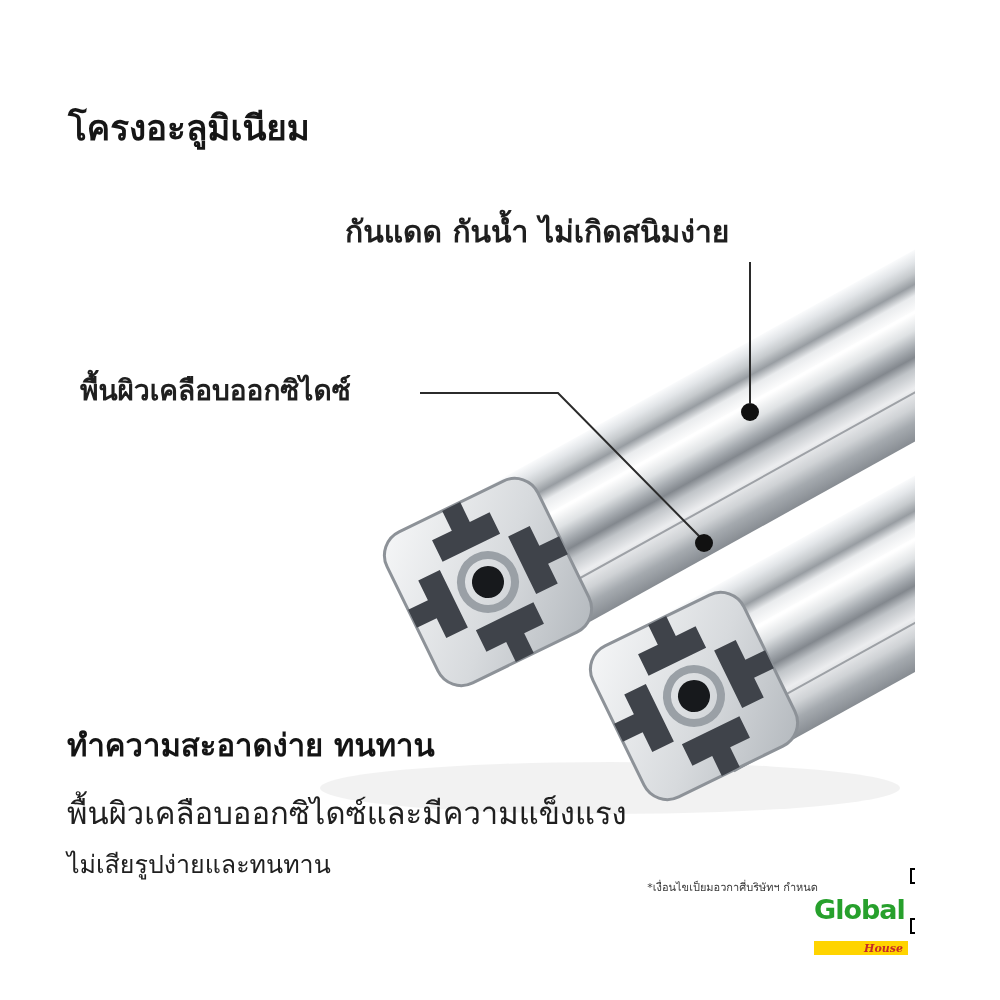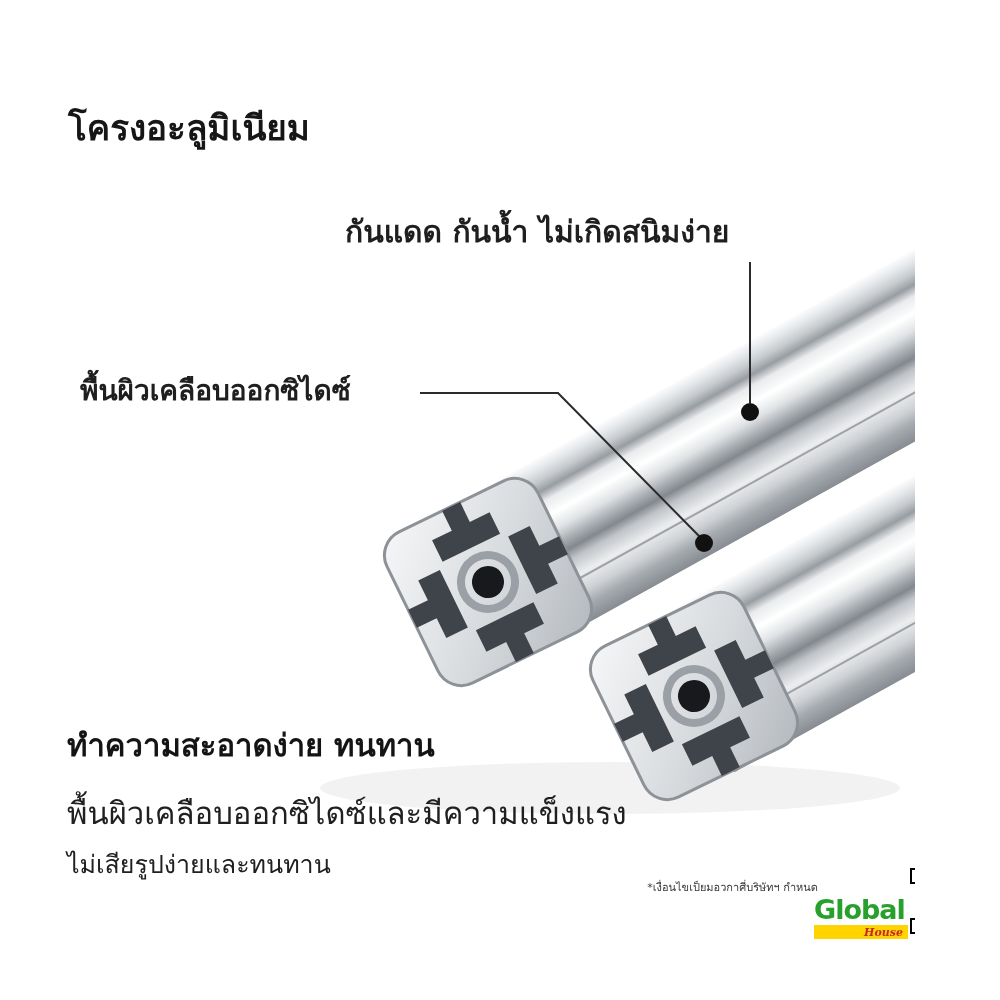--- a/index.html
+++ b/index.html
@@ -19,21 +19,21 @@
   .callout-2 { left:80px; top:368px; font-size:28px; }
 
   .footer-heading { position:absolute; left:67px; top:720px; font-size:31px; font-weight:700; color:#141414; white-space:nowrap; }
   .footer-line1 { position:absolute; left:67px; top:788px; font-size:31px; font-weight:400; color:#202020; white-space:nowrap; }
   .footer-line2 { position:absolute; left:67px; top:844px; font-size:25px; font-weight:400; color:#202020; white-space:nowrap; }
 
   .disclaimer { position:absolute; right:97px; top:878px; font-size:11px; color:#3a3a3a; white-space:nowrap; }
 
   .brand { position:absolute; left:814px; top:896px; width:94px; }
   .brand-name { font-size:27px; font-weight:800; color:#27a02c; line-height:1; letter-spacing:-1px; }
-  .brand-bar { margin-top:2px; background:#ffd400; height:14px; display:flex; justify-content:flex-end; align-items:center; padding-right:5px; }
+  .brand-bar { margin-top:18px; background:#ffd400; height:14px; display:flex; justify-content:flex-end; align-items:center; padding-right:5px; }
   .brand-sub { font-family:"DejaVu Serif","Liberation Serif",serif; font-style:italic; font-weight:700; font-size:11px; color:#c62828; line-height:1; }
 
   .qr { position:absolute; left:910px; top:868px; width:66px; height:66px; }
 </style>
 </head>
 <body>
 
 <div class="page">
 
   <svg class="illustration" viewBox="0 0 1000 1000" xmlns="http://www.w3.org/2000/svg">

